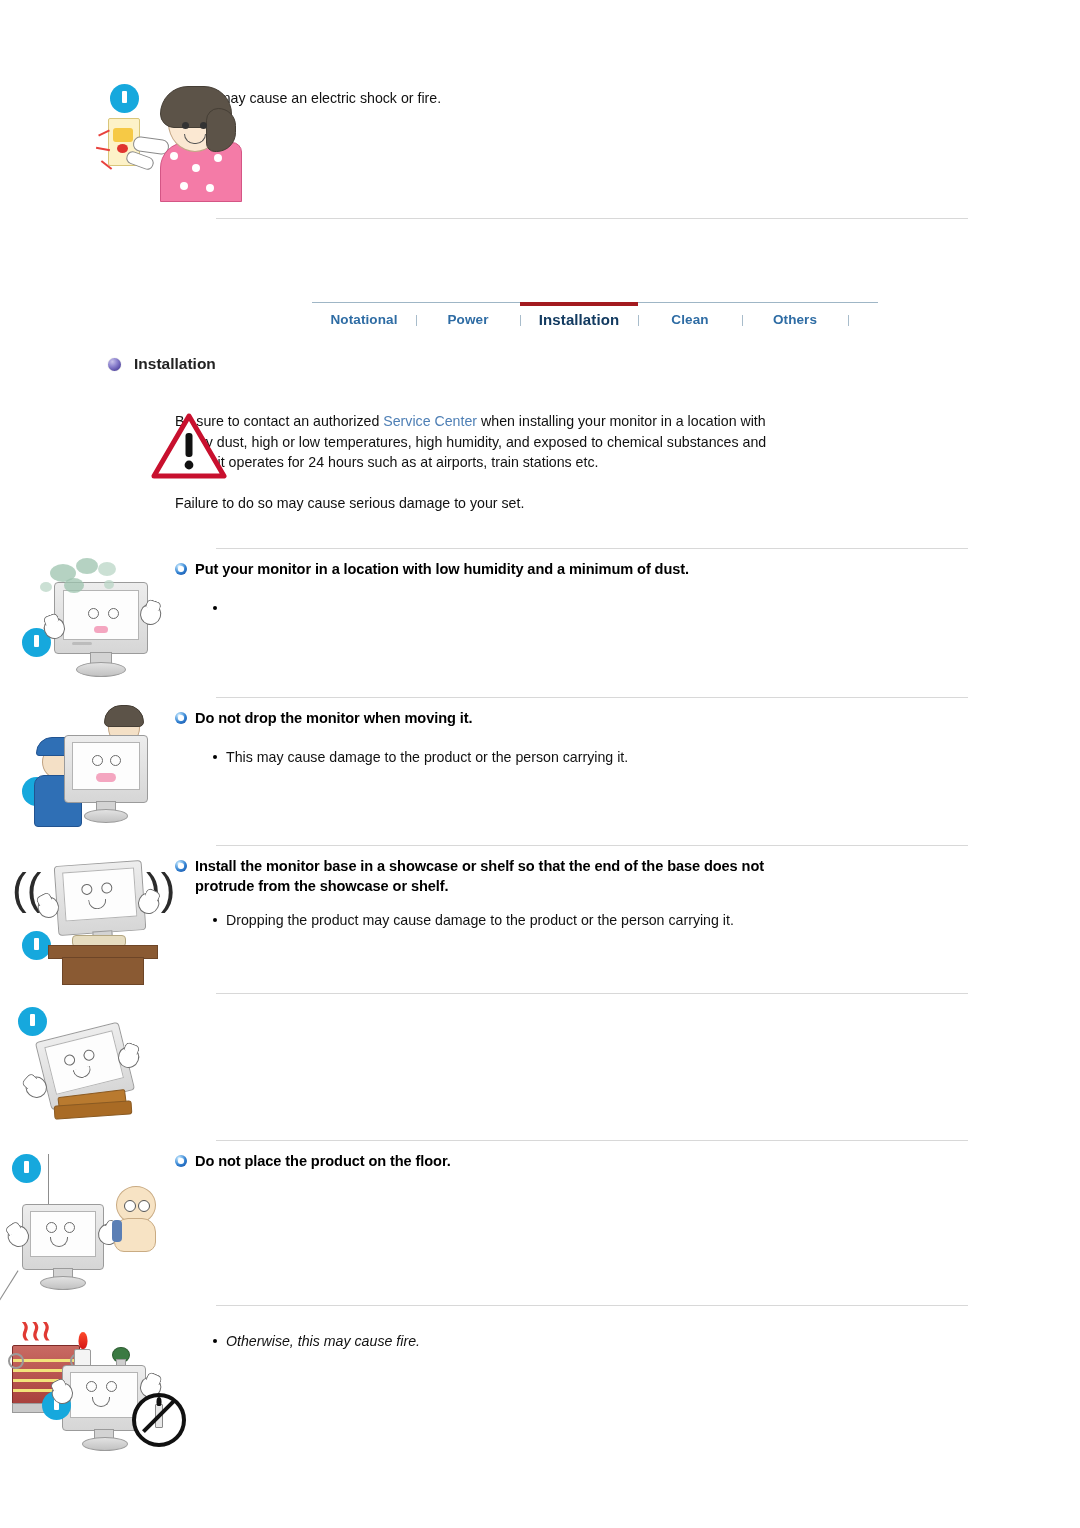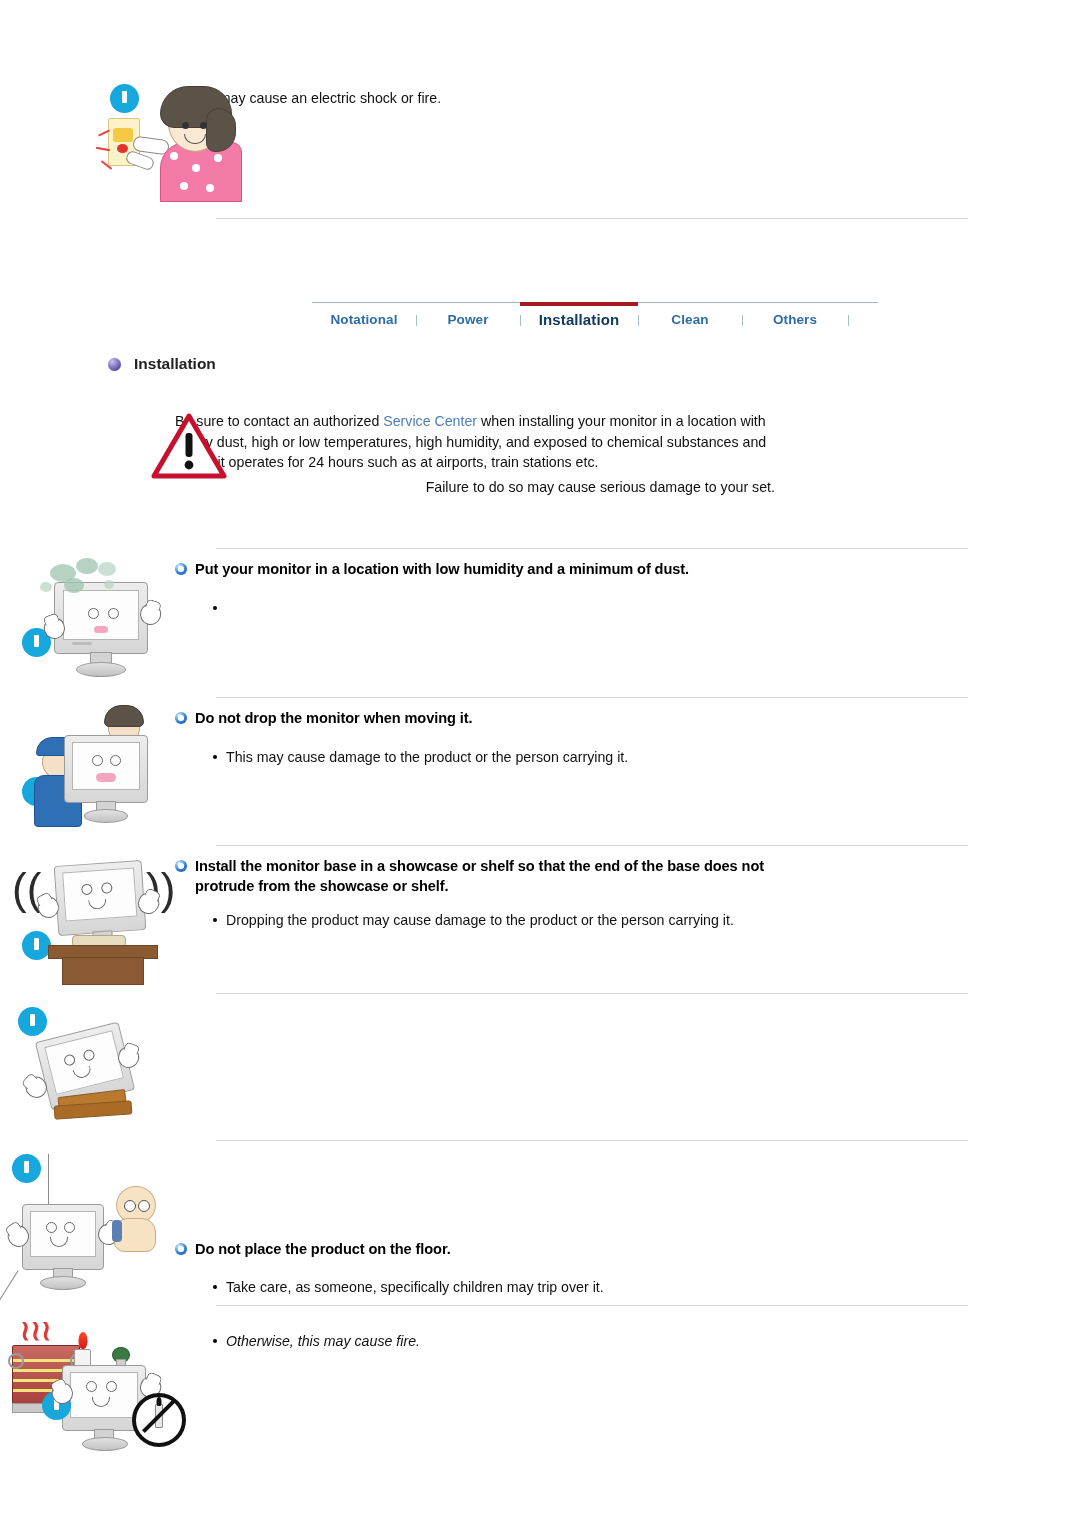--- a/index.html
+++ b/index.html
@@ -276,21 +276,21 @@
           <polygon points="39,5 74,65 4,65" fill="#ffffff" stroke="#c8102e" stroke-width="5" stroke-linejoin="round"></polygon>
           <rect x="35.5" y="22" width="7" height="24" rx="3" fill="#111"></rect>
           <circle cx="39" cy="54" r="4.4" fill="#111"></circle>
         </svg>
       </div>
     </div>
     <div class="txt-col" style="padding-top:6px;max-width:600px;">
       <div class="body-txt">
         <span>Be sure to contact an authorized </span><span class="link">Service Center</span><span> when installing your monitor in a location with heavy dust, high or low temperatures, high humidity, and exposed to chemical substances and where it operates for 24 hours such as at airports, train stations etc.</span>
       </div>
-      <div class="body-txt" style="margin-top:4px;text-align:right;">Failure to do so may cause serious damage to your set.</div>
+      <div class="body-txt" style="margin-top:20px;">Failure to do so may cause serious damage to your set.</div>
     </div>
   </div>
 
   <div class="divider" style="position:absolute;left:108px;top:548px;"></div>
 
   <div class="row" style="position:absolute;left:0;top:556px;width:1080px;">
     <div class="art-col" style="height:130px;">
       <div class="excl" style="left:22px;top:72px;"></div>
       <div class="mon" style="position:absolute;left:54px;top:26px;">
         <div class="case" style="width:92px;height:70px;"></div>
@@ -409,21 +409,21 @@
       <div class="hand" style="left:118px;top:46px;transform:rotate(20deg);"></div>
       <div class="shelf2" style="left:58px;top:92px;width:66px;height:12px;transform:rotate(-7deg);border-radius:2px;"></div>
       <div class="shelf2" style="left:54px;top:102px;width:76px;height:12px;transform:rotate(-4deg);border-radius:3px;background:#a96b25;"></div>
     </div>
     <div class="txt-col" style="padding-top:4px;max-width:640px;">
     </div>
   </div>
 
   <div class="divider" style="position:absolute;left:108px;top:1140px;"></div>
 
-  <div class="row" style="position:absolute;left:0;top:1148px;width:1080px;align-items:flex-end;">
+  <div class="row" style="position:absolute;left:0;top:1148px;width:1080px;">
     <div class="art-col" style="height:150px;">
       <div class="excl" style="left:12px;top:6px;"></div>
       <div class="cord" style="left:48px;top:6px;height:52px;"></div>
       <div class="cord" style="left:8px;top:120px;height:36px;transform:rotate(32deg);"></div>
       <div class="mon" style="position:absolute;left:22px;top:56px;">
         <div class="case" style="width:80px;height:64px;"></div>
         <div class="screen" style="left:8px;top:7px;width:64px;height:44px;"></div>
         <div class="eye" style="left:24px;top:18px;"></div>
         <div class="eye" style="left:42px;top:18px;"></div>
         <div class="frown" style="left:28px;top:33px;"></div>
@@ -436,24 +436,20 @@
       <div style="position:absolute;left:124px;top:52px;width:10px;height:10px;border:1.5px solid #555;border-radius:50%;background:#fff;"></div>
       <div style="position:absolute;left:138px;top:52px;width:10px;height:10px;border:1.5px solid #555;border-radius:50%;background:#fff;"></div>
       <div class="baby-body" style="left:114px;top:70px;"></div>
       <div style="position:absolute;left:112px;top:72px;width:10px;height:22px;background:#5b7fb5;border-radius:4px;"></div>
     </div>
     <div class="txt-col" style="padding-top:4px;max-width:640px;">
       <div class="head-line">
         <div class="ring"></div>
         <div class="head-txt">Do not place the product on the floor.</div>
       </div>
-      <div class="bullet-line">
-        <div class="dot"></div>
-        <div class="body-txt">Take care, as someone, specifically children may trip over it.</div>
-      </div>
     </div>
   </div>
 
   <div class="divider" style="position:absolute;left:108px;top:1305px;"></div>
 
   <div class="row" style="position:absolute;left:0;top:1313px;width:1080px;">
     <div class="art-col" style="height:130px;">
 
       <div style="position:absolute;left:20px;top:4px;color:#e03a34;font-size:28px;line-height:1;font-weight:bold;">≀≀≀</div>
 

